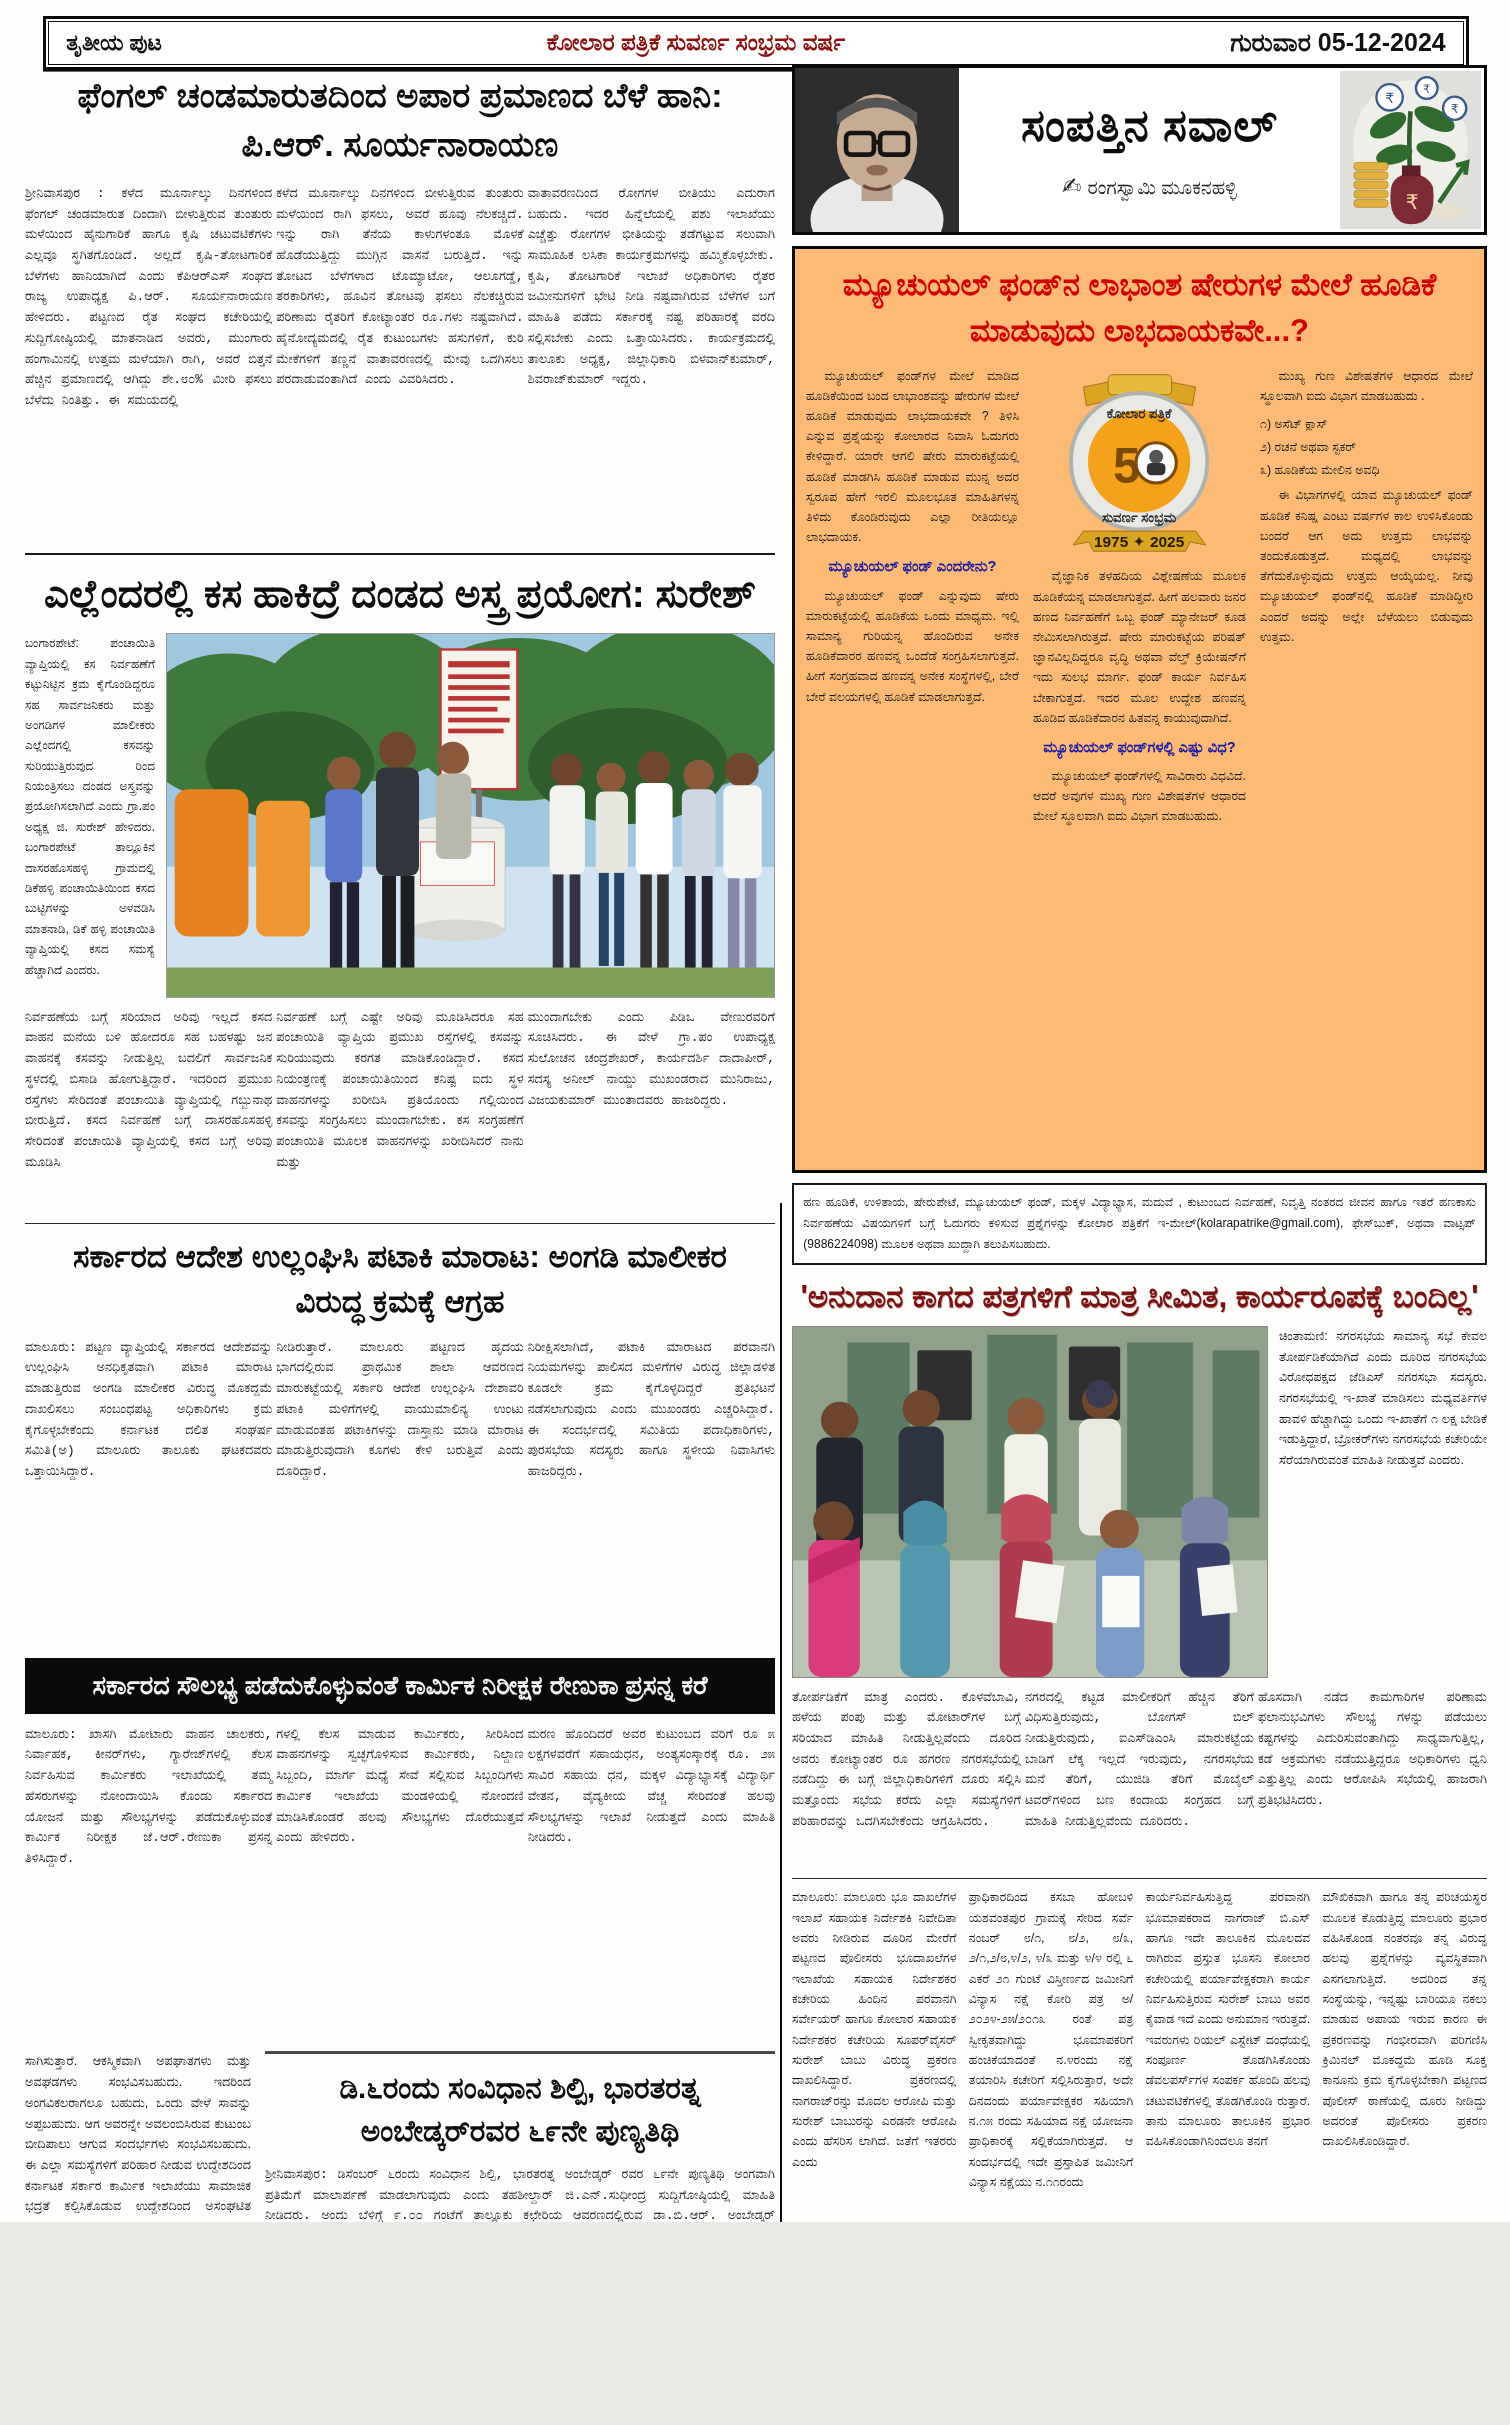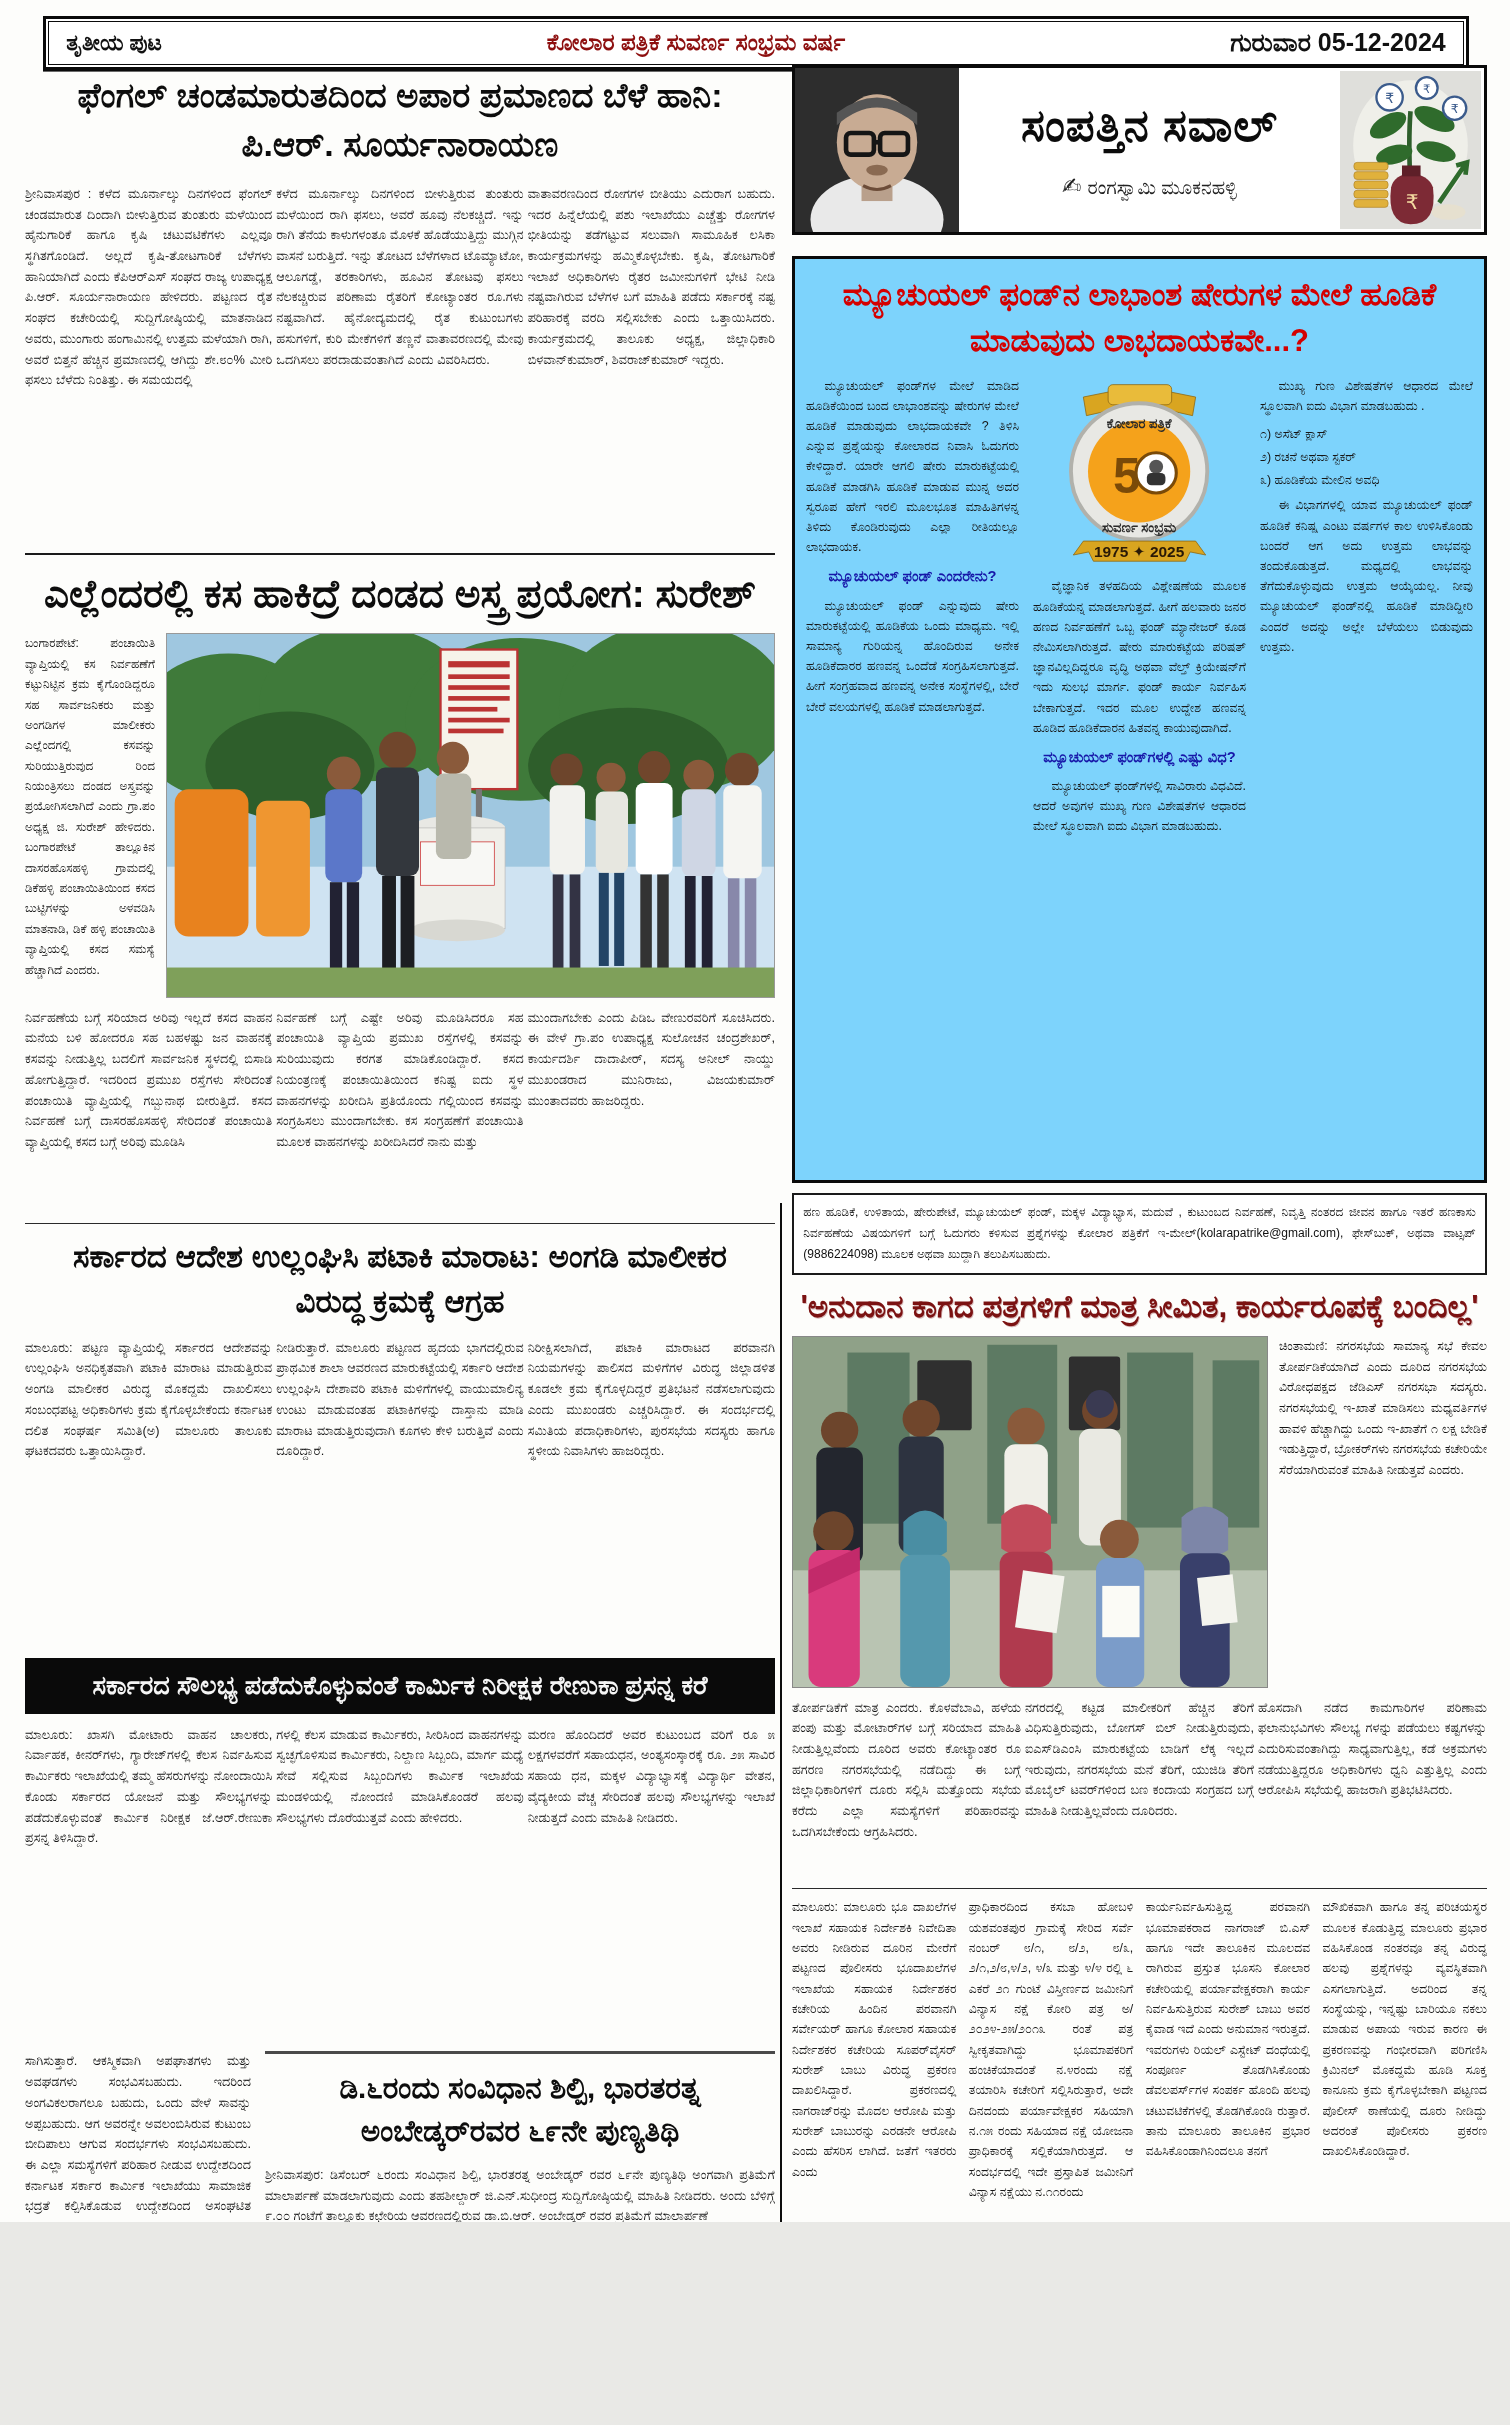--- a/index.html
+++ b/index.html
@@ -8,21 +8,21 @@
 
   
   .masthead{position:absolute;left:43px;top:15.5px;width:1420px;border:3.9px solid #0a0a0a;background:#fff;box-shadow:0 1.6px 0 #0a0a0a;}
   .masthead-inner{border:1.6px solid #0a0a0a;margin:2.3px;display:flex;align-items:center;justify-content:space-between;padding:6.2px 17px;}
   .mast-left{font-size:22px;font-weight:bold;color:#111;}
   .mast-center{font-size:23px;font-weight:bold;color:#8d0f0f;}
   .mast-right{font-size:25px;font-weight:bold;color:#111;}
 
   
   .headline{font-weight:bold;text-align:center;color:#0d0d0d;line-height:1.45;}
-  .bodycols{display:flex;gap:4px;}
+  .bodycols{display:flex;gap:4px;font-family:Liberation Mono, monospace;}
   .bcol{flex:1;text-align:justify;font-size:12.8px;line-height:1.62;color:#161616;word-break:break-word;}
   .rule{border:none;border-top:2.3px solid #1a1a1a;margin:11px 0;}
   .thinrule{border:none;border-top:1.6px solid #2a2a2a;margin:7.8px 0;}
 
   
   .left-region{position:absolute;left:25px;top:65px;width:750px;}
   .right-region{position:absolute;left:792px;top:65px;width:695px;}
   .v-divider{position:absolute;left:780px;top:1203px;width:2.3px;height:1209px;background:#0d0d0d;}
 
   
@@ -41,21 +41,21 @@
   .labour-cont{width:226px;flex:none;text-align:justify;font-size:12.8px;line-height:1.62;height:310px;overflow:hidden;}
   .ambedkar{flex:1;border-top:3.9px solid #4a4a4a;padding-top:7.8px;}
   .ambedkar-headline{font-size:29.5px;margin:4.7px 23px 12.4px 23px;}
   .ambedkar-body{height:216px;overflow:hidden;}
 
   
   .wealth-header{border:3.9px solid #0a0a0a;background:#fff;display:flex;align-items:center;gap:7.8px;height:164px;overflow:hidden;}
   .wealth-title-wrap{flex:1;text-align:center;}
   .wealth-title{font-size:45px;font-weight:bold;color:#0b0b0b;letter-spacing:0.8px;}
   .wealth-byline{font-size:19.4px;color:#222;margin-top:20px;}
-  .wealth-box{border:3.1px solid #0a0a0a;background:#7dd3fc;margin-top:21px;padding:11px 11px 7.8px 11px;}
+  .wealth-box{border:3.1px solid #0a0a0a;background:#fdba74;margin-top:11px;padding:11px 11px 7.8px 11px;}
   .wealth-redline{color:#d40000;font-size:31px;font-weight:bold;text-align:center;line-height:1.5;margin:1.6px 6.2px 11px 6.2px;}
   .wealth-cols{display:flex;gap:14px;height:797px;overflow:hidden;}
   .wcol{flex:1;text-align:justify;font-size:12.4px;line-height:1.63;color:#161616;}
   .wcol p{margin:0 0 7.8px 0;text-indent:18.6px;}
   .blue-sub{color:#1717a8;font-weight:bold;font-size:14.7px;text-align:center;margin:6.2px 0;text-indent:0 !important;}
   .fund-list{margin:4.7px 0;padding:0;list-style:none;}
   .fund-list li{margin:3.1px 0;text-indent:0;}
   .badge-wrap{width:159px;margin:4.7px auto 7.8px auto;}
 
   .contact-box{border:2.3px solid #1a1a1a;background:#fff;margin-top:9.3px;padding:7.8px 9.3px;font-size:12px;line-height:1.75;text-align:justify;color:#111;}

